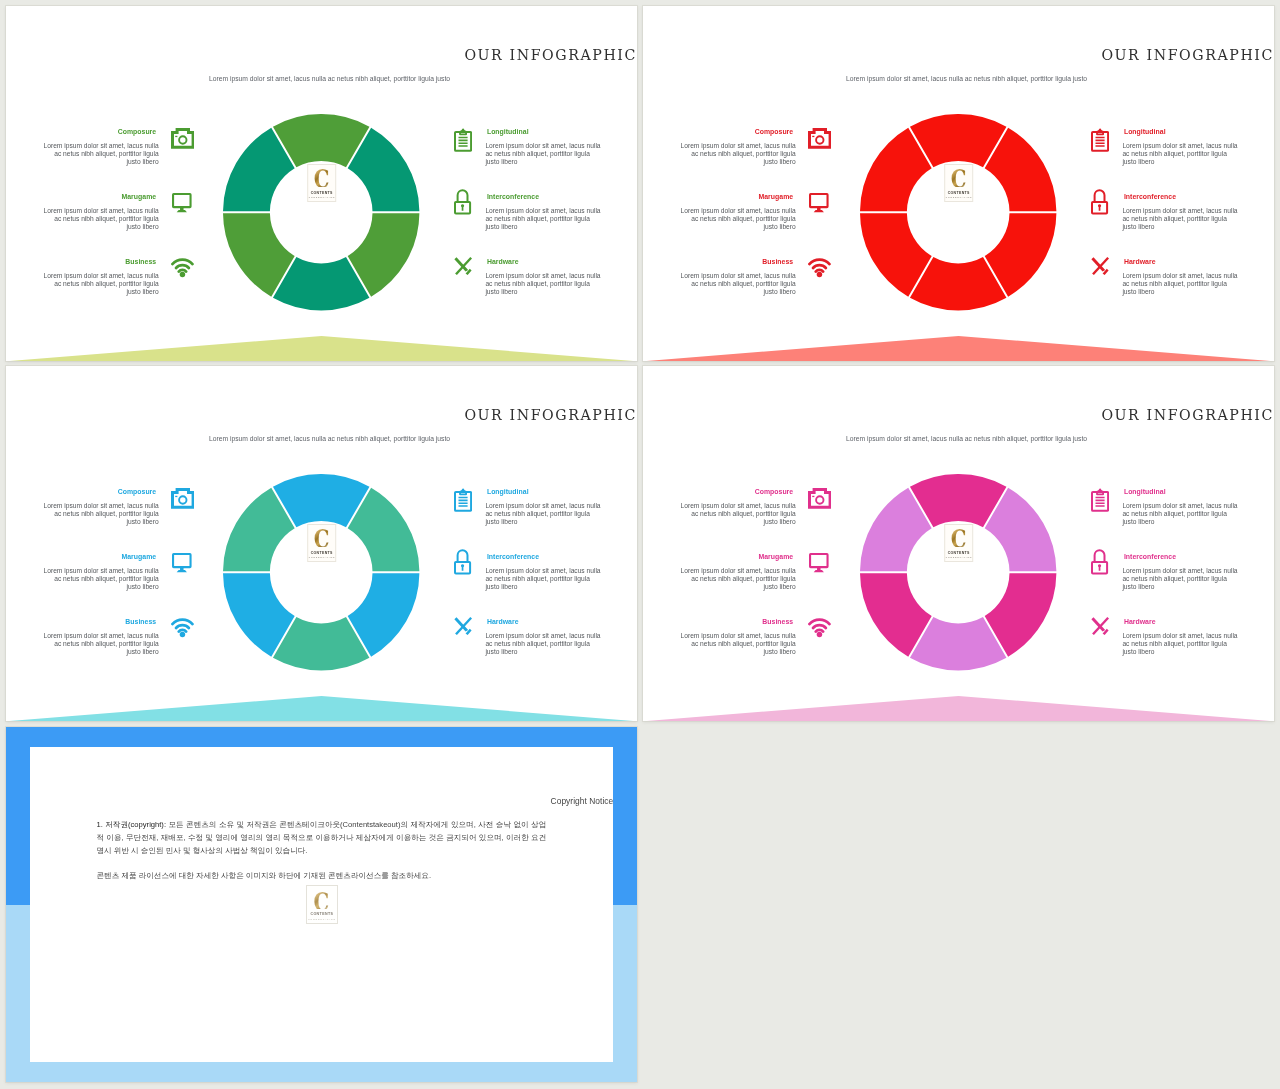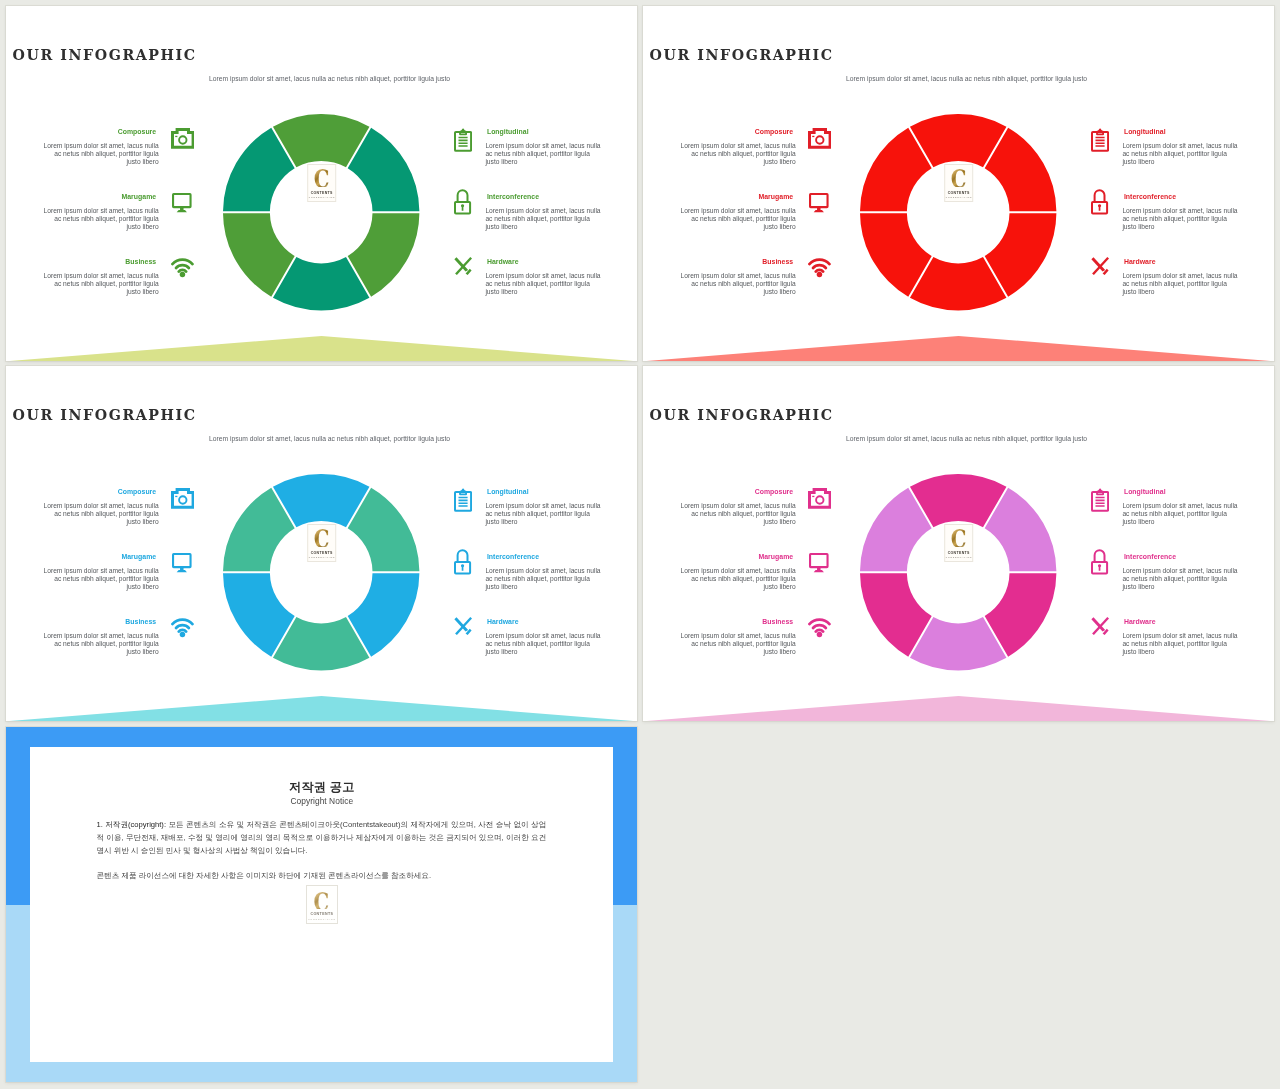--- a/index.html
+++ b/index.html
@@ -12,24 +12,24 @@
 .sA{left:6px;top:6px;width:631px;height:355px;}
 .sB{left:643px;top:6px;width:631px;height:355px;}
 .sC{left:6px;top:366px;width:631px;height:355px;}
 .sD{left:643px;top:366px;width:631px;height:355px;}
 .sE{left:6px;top:727px;width:631px;height:355px;}
 
 
 .tri{position:absolute;left:0;bottom:0;width:631px;height:25.3px;}
 
 
-.ttl{position:absolute;left:0;right:0;top:38.4px;height:22px;line-height:22px;text-align:left;
-  font-family:"DejaVu Serif",serif;font-size:14.2px;font-weight:700;
+.ttl{position:absolute;left:0;right:0;top:38.4px;height:22px;line-height:22px;text-align:right;
+  font-family:"DejaVu Serif",serif;font-size:14.2px;font-weight:400;
   letter-spacing:1.58px;text-indent:1.58px;color:#2f2f2f;white-space:nowrap;
-  padding-left:5px;}
+  }
 .sub{position:absolute;left:0;right:0;top:68.3px;height:10px;line-height:10px;text-align:center;
   font-size:6.75px;color:#60646a;white-space:nowrap;padding-left:16px;}
 
 
 .donutwrap{position:absolute;left:50%;top:108.2px;width:196.4px;height:196.4px;margin-left:-98.2px;}
 .donut{display:block;}
 .logo{position:absolute;left:50%;top:50.1px;transform:translateX(-50%);
   width:29.6px;height:37.4px;background:#fffdf9;border:1px solid #eae6dd;
   display:flex;flex-direction:column;align-items:center;}
 .lg-c{font-family:"DejaVu Serif",serif;font-weight:700;font-size:26px;line-height:26px;
@@ -68,21 +68,21 @@
 .col.r .ic-clipboard-icon{top:122.0px;left:-0.1px;}
 .col.r .ic-lock-icon{top:118.0px;left:0.6px;}
 .col.r .ic-airplane-icon{top:121.3px;left:-0.2px;}
 
 
 .cp-top{position:absolute;left:0;top:0;width:100%;height:177.6px;background:#3c9bf5;}
 .cp-bot{position:absolute;left:0;top:177.6px;width:100%;bottom:0;background:#a9d9f7;}
 .paper{position:absolute;left:24.3px;top:20.2px;width:583px;height:314.8px;background:#fff;}
 .cp-t1{position:absolute;left:0;right:0;top:33.2px;text-align:center;font-size:12.2px;line-height:14px;
   font-weight:700;color:#2d2d2d;letter-spacing:.2px;}
-.cp-t2{position:absolute;left:0;right:0;top:50.2px;text-align:center;font-size:8.4px;line-height:9px;
+.cp-t2{position:absolute;left:0;right:0;top:50.2px;text-align:right;font-size:8.4px;line-height:9px;
   color:#454545;letter-spacing:.05px;}
 .cp-body{position:absolute;left:66.2px;top:72.2px;width:449.8px;font-size:7.6px;line-height:12.8px;color:#3f3f3f;
   text-align:justify;word-break:break-all;}
 .cp-body p{margin-bottom:12.6px;}
 .cp-body b{font-weight:400;color:#1f1f1f;margin-top:12px;}
 .wm{position:absolute;left:275.4px;top:138.0px;width:32px;height:39.1px;opacity:.80;
   background:rgba(255,255,253,.60);border:1px solid #dedbd2;
   display:flex;flex-direction:column;align-items:center;}
 .wm .wm-c{font-family:"DejaVu Serif",serif;font-weight:700;font-size:26px;
   line-height:26px;height:20.5px;margin-top:2.5px;overflow:hidden;transform:scaleX(.76);
@@ -427,21 +427,20 @@
               </g>
             </svg></div>
           <div class="bd">Lorem ipsum dolor sit amet, lacus nulla ac netus nibh aliquet, porttitor ligula justo libero</div>
         </div>
       </div>
 </div>
     <div class="slide sE">
 <div class="cp-top" style="background: rgb(60, 155, 245);"></div>
 <div class="cp-bot" style="background: rgb(169, 217, 247);"></div>
 <div class="paper">
-<div class="cp-t1">저작권 공고</div>
 <div class="cp-t2">Copyright Notice</div>
 <div class="cp-body">
           <p><b>1. 저작권(copyright):</b><span> 모든 콘텐츠의 소유 및 저작권은 콘텐츠테이크아웃(Contentstakeout)의 제작자에게 있으며, 사전 승낙 없이 상업적 이용, 무단전재, 재배포, 수정 및 영리에 영리의 영리 목적으로 이용하거나 제삼자에게 이용하는 것은 금지되어 있으며, 이러한 요건 명시 위반 시 승인된 민사 및 형사상의 사법상 책임이 있습니다.</span></p>
           <p><b></b><span>콘텐츠 제품 라이선스에 대한 자세한 사항은 이미지와 하단에 기재된 콘텐츠라이선스를 참조하세요.</span></p>
         </div>
 <div class="wm">
           <span class="wm-c">C</span>
           <span class="wm-n">CONTENTS</span>
           <span class="wm-t">PRESENTATION</span>
         </div>

